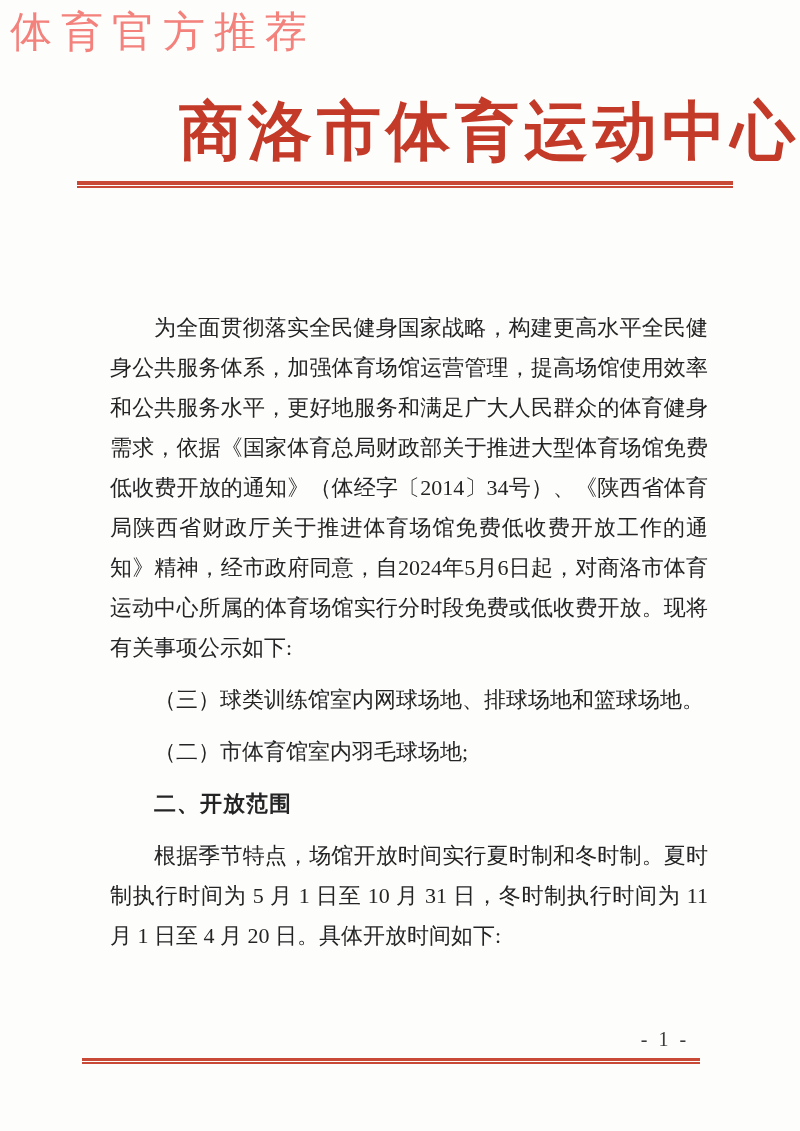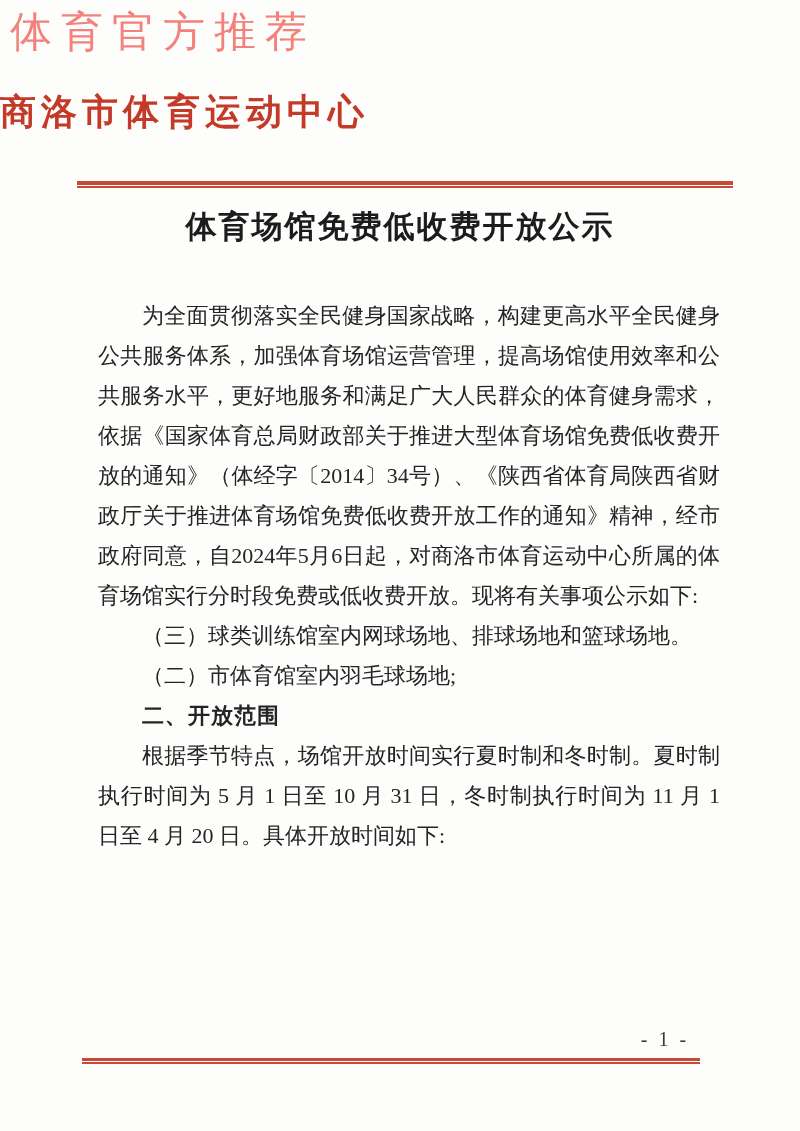--- a/index.html
+++ b/index.html
@@ -25,22 +25,22 @@
     color: #f3827c;
     font-family: "Liberation Serif", serif;
     white-space: nowrap;
   }
   
   .letterhead {
     position: absolute;
     top: 88px;
     left: 0;
     width: 100%;
-    text-align: left;
-    font-size: 36px;
+    text-align: right;
+    font-size: 64px;
     font-weight: bold;
     letter-spacing: 5px;
     color: #c43a28;
     white-space: nowrap;
   }
   
   .rule {
     position: absolute;
     height: 1px; 
     border-style: solid;
@@ -80,21 +80,21 @@
     position: absolute;
     top: 296px;
     left: 98px;
     width: 622px;
     font-size: 22px;
     line-height: 40px;
     color: #242424;
     text-align: justify;
   }
   .para {
-    margin: 0;
+    margin: 12px;
     text-indent: 2em;
   }
   .para.heading {
     font-weight: bold;
     font-family: "Liberation Sans", sans-serif;
     letter-spacing: 1px;
   }
   
   .page-number {
     position: absolute;
@@ -111,21 +111,20 @@
 <body>
 
 <div class="page">
 
   <div class="watermark">体育官方推荐</div>
 
   <div class="letterhead">商洛市体育运动中心</div>
 
   <div class="rule rule-top"></div>
 
-  <h1 class="doc-title">体育场馆免费低收费开放公示</h1>
 
   <div class="body-block">
     <p class="para">为全面贯彻落实全民健身国家战略，构建更高水平全民健身公共服务体系，加强体育场馆运营管理，提高场馆使用效率和公共服务水平，更好地服务和满足广大人民群众的体育健身需求，依据《国家体育总局财政部关于推进大型体育场馆免费低收费开放的通知》（体经字〔2014〕34号）、《陕西省体育局陕西省财政厅关于推进体育场馆免费低收费开放工作的通知》精神，经市政府同意，自2024年5月6日起，对商洛市体育运动中心所属的体育场馆实行分时段免费或低收费开放。现将有关事项公示如下:</p>
     <p class="para">（三）球类训练馆室内网球场地、排球场地和篮球场地。</p>
     <p class="para">（二）市体育馆室内羽毛球场地;</p>
     <p class="para heading">二、开放范围</p>
     <p class="para">根据季节特点，场馆开放时间实行夏时制和冬时制。夏时制执行时间为 5 月 1 日至 10 月 31 日，冬时制执行时间为 11 月 1 日至 4 月 20 日。具体开放时间如下:</p>
   </div>
 
   <div class="page-number">- 1 -</div>

